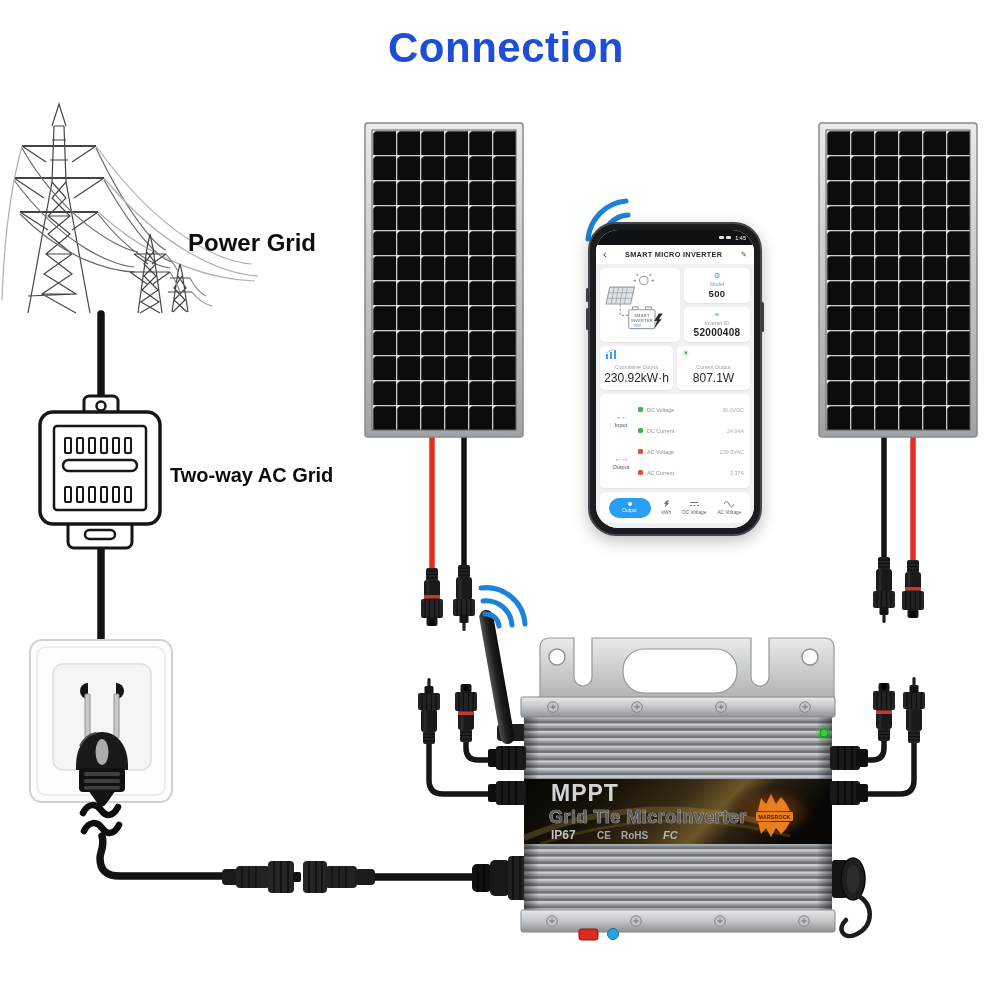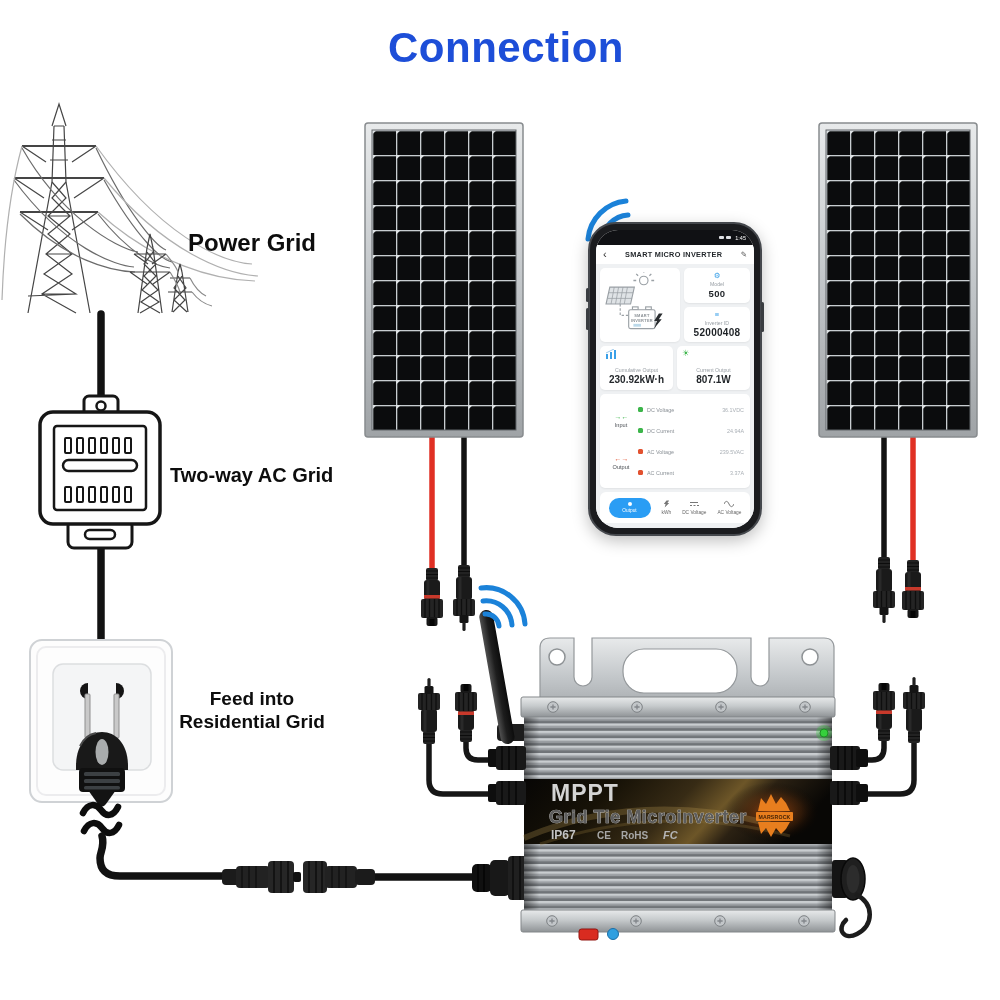--- a/index.html
+++ b/index.html
@@ -39,21 +39,21 @@
   .colr{flex:1;display:flex;flex-direction:column;gap:4px;}
   .mini{flex:1;display:flex;flex-direction:column;align-items:center;justify-content:center;gap:1px;}
   .cicon{font-size:7.5px;color:#3aa0e8;line-height:1;}
   .clabel{font-size:5.2px;color:#9aa0a6;}
   .cval{font-size:9.5px;font-weight:700;color:#1f2327;letter-spacing:.3px;}
   .r2{height:44px;}
   .stat{flex:1;position:relative;display:flex;flex-direction:column;align-items:center;
         justify-content:flex-end;padding:3px 2px 5px;gap:1px;}
   .icn{position:absolute;top:3px;left:5px;line-height:1;}
   .sun{color:#3cb54a;font-size:8.5px;}
-  .cval2{font-size:10px;font-weight:700;color:#24282c;}
+  .cval2{font-size:12px;font-weight:400;color:#24282c;}
   .io{height:94px;display:flex;padding:5px 4px;box-sizing:border-box;}
   .io-left{width:34px;display:flex;flex-direction:column;}
   .io-side{flex:1;display:flex;flex-direction:column;align-items:center;justify-content:center;gap:2px;}
   .arr{font-size:7px;font-weight:700;letter-spacing:-1px;line-height:1;}
   .green{color:#3cb54a;} .red{color:#e2512f;}
   .io-name{font-size:5.6px;color:#4a4f54;}
   .io-right{flex:1;display:flex;flex-direction:column;justify-content:space-around;padding-right:2px;}
   .io-row{display:flex;align-items:center;height:19px;}
   .dot{width:5px;height:5px;border-radius:1.5px;margin-right:4px;flex:none;}
   .dg{background:#3cb54a;} .dr{background:#e2512f;}
@@ -391,24 +391,20 @@
     <path d="M629,229 A14,14 0 0 0 616,242"></path>
     <path d="M628,215 A28,28 0 0 0 602,241"></path>
     <path d="M626,201 A42,42 0 0 0 588,239"></path>
   </g>
 </svg>
 
 <div class="title">Connection</div>
 <div class="lbl" id="lbl-power">Power Grid</div>
 <div class="lbl" id="lbl-me"></div>
 <div class="lbl" id="lbl-meter">Two-way AC Grid</div>
-<div class="lbl" id="lbl-feed">
-  <div>Feed into</div>
-  <div>Residential Grid</div>
-</div>
 
 <div class="phone">
   <div class="btn-l b1"></div>
   <div class="btn-l b2"></div>
   <div class="btn-r"></div>
   <div class="screen">
     <div class="status">
       <span class="sicon"></span>
       <span class="sicon"></span>
       <span class="stime">1:45</span>

